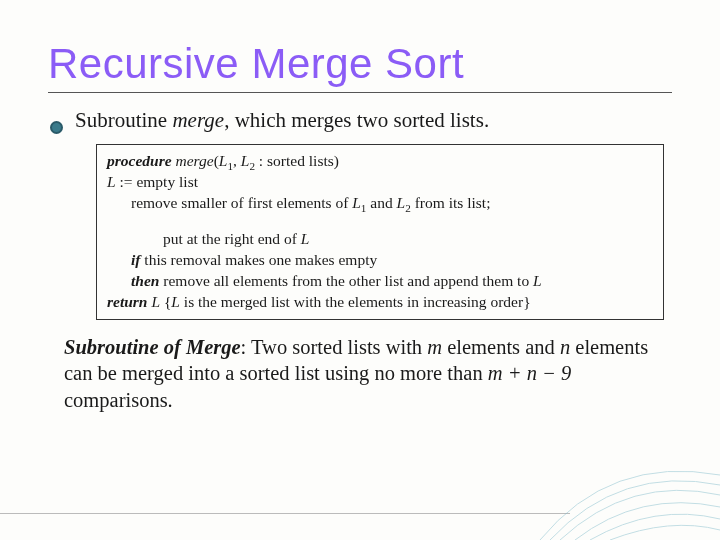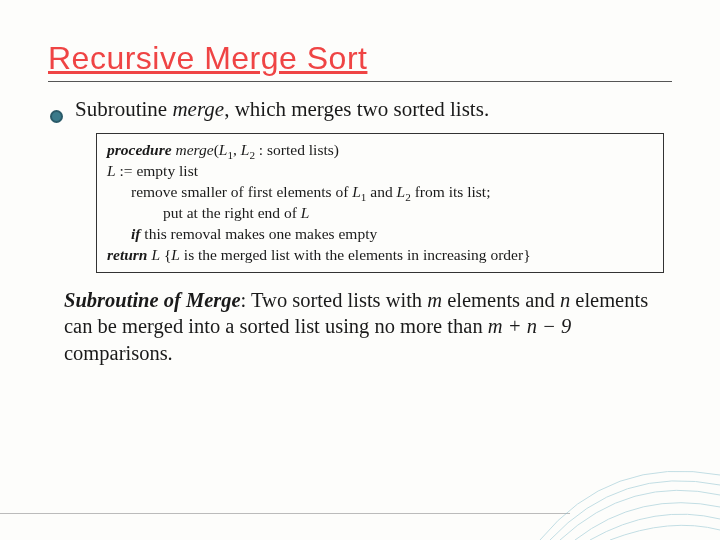--- a/index.html
+++ b/index.html
@@ -13,27 +13,26 @@
     position: relative;
     overflow: hidden;
   }
   .slide {
     padding: 40px 48px 28px 48px;
     box-sizing: border-box;
     height: 100%;
     position: relative;
   }
   .title {
-    font-size: 32px;
-    color: #ef4444;
+    font-size: 42px;
+    color: #8b5cf6;
     font-weight: 400;
     margin: 0 0 4px 0;
     font-family: 'Segoe UI Light', 'Helvetica Neue', Arial, sans-serif;
     letter-spacing: 0.5px;
-    text-decoration: underline;
   }
   .title-underline {
     border-bottom: 1px solid #555;
     margin-bottom: 14px;
   }
   .bullet-row {
     display: flex;
     align-items: flex-end;
     font-size: 21px;
     margin: 4px 0 10px 2px;
@@ -53,21 +52,21 @@
   }
   .code-box {
     border: 1.5px solid #333;
     margin: 6px 8px 14px 48px;
     padding: 6px 10px 6px 10px;
     font-size: 15.5px;
     line-height: 1.35;
   }
   .code-line { white-space: normal; }
   .indent1 { padding-left: 24px; }
-  .indent2 { padding-left: 56px; }
+  .indent2 { padding-left: 56px; margin-top: 15px; }
   .complexity {
     font-size: 20.5px;
     margin: 8px 10px 0 16px;
     line-height: 1.3;
   }
   b { font-weight: bold; font-style: italic; }
   i, em { font-style: italic; }
   .sub { vertical-align: sub; font-size: 0.72em; line-height: 0; }
   .footer-swirl {
     position: absolute;
@@ -110,20 +109,23 @@
     </div>
     <div class="code-line indent1">
       <span>remove smaller of first elements of </span><i>L</i><span class="sub">1</span><span> and </span><i>L</i><span class="sub">2</span><span> from its list;</span>
     </div>
     <div class="code-line indent2">
       <span>put at the right end of </span><i>L</i>
     </div>
     <div class="code-line indent1">
       <b>if</b><span> this removal makes one makes empty</span>
     </div>
+    <div class="code-line indent1">
+      <b>then</b><span> remove all elements from the other list and append them to </span><i>L</i>
+    </div>
     <div class="code-line">
       <b>return </b><i>L</i><span> {</span><i>L</i><span> is the merged list with the elements in increasing order}</span>
     </div>
   </div>
 
   <div class="complexity">
     <b>Subroutine of Merge</b><span>: Two sorted lists with </span><i>m</i><span> elements and </span><i>n</i><span> elements can be merged into a sorted list using no more than </span><i>m + n − 9</i><span> comparisons.</span>
   </div>
 
   <div class="footer-line"></div>

